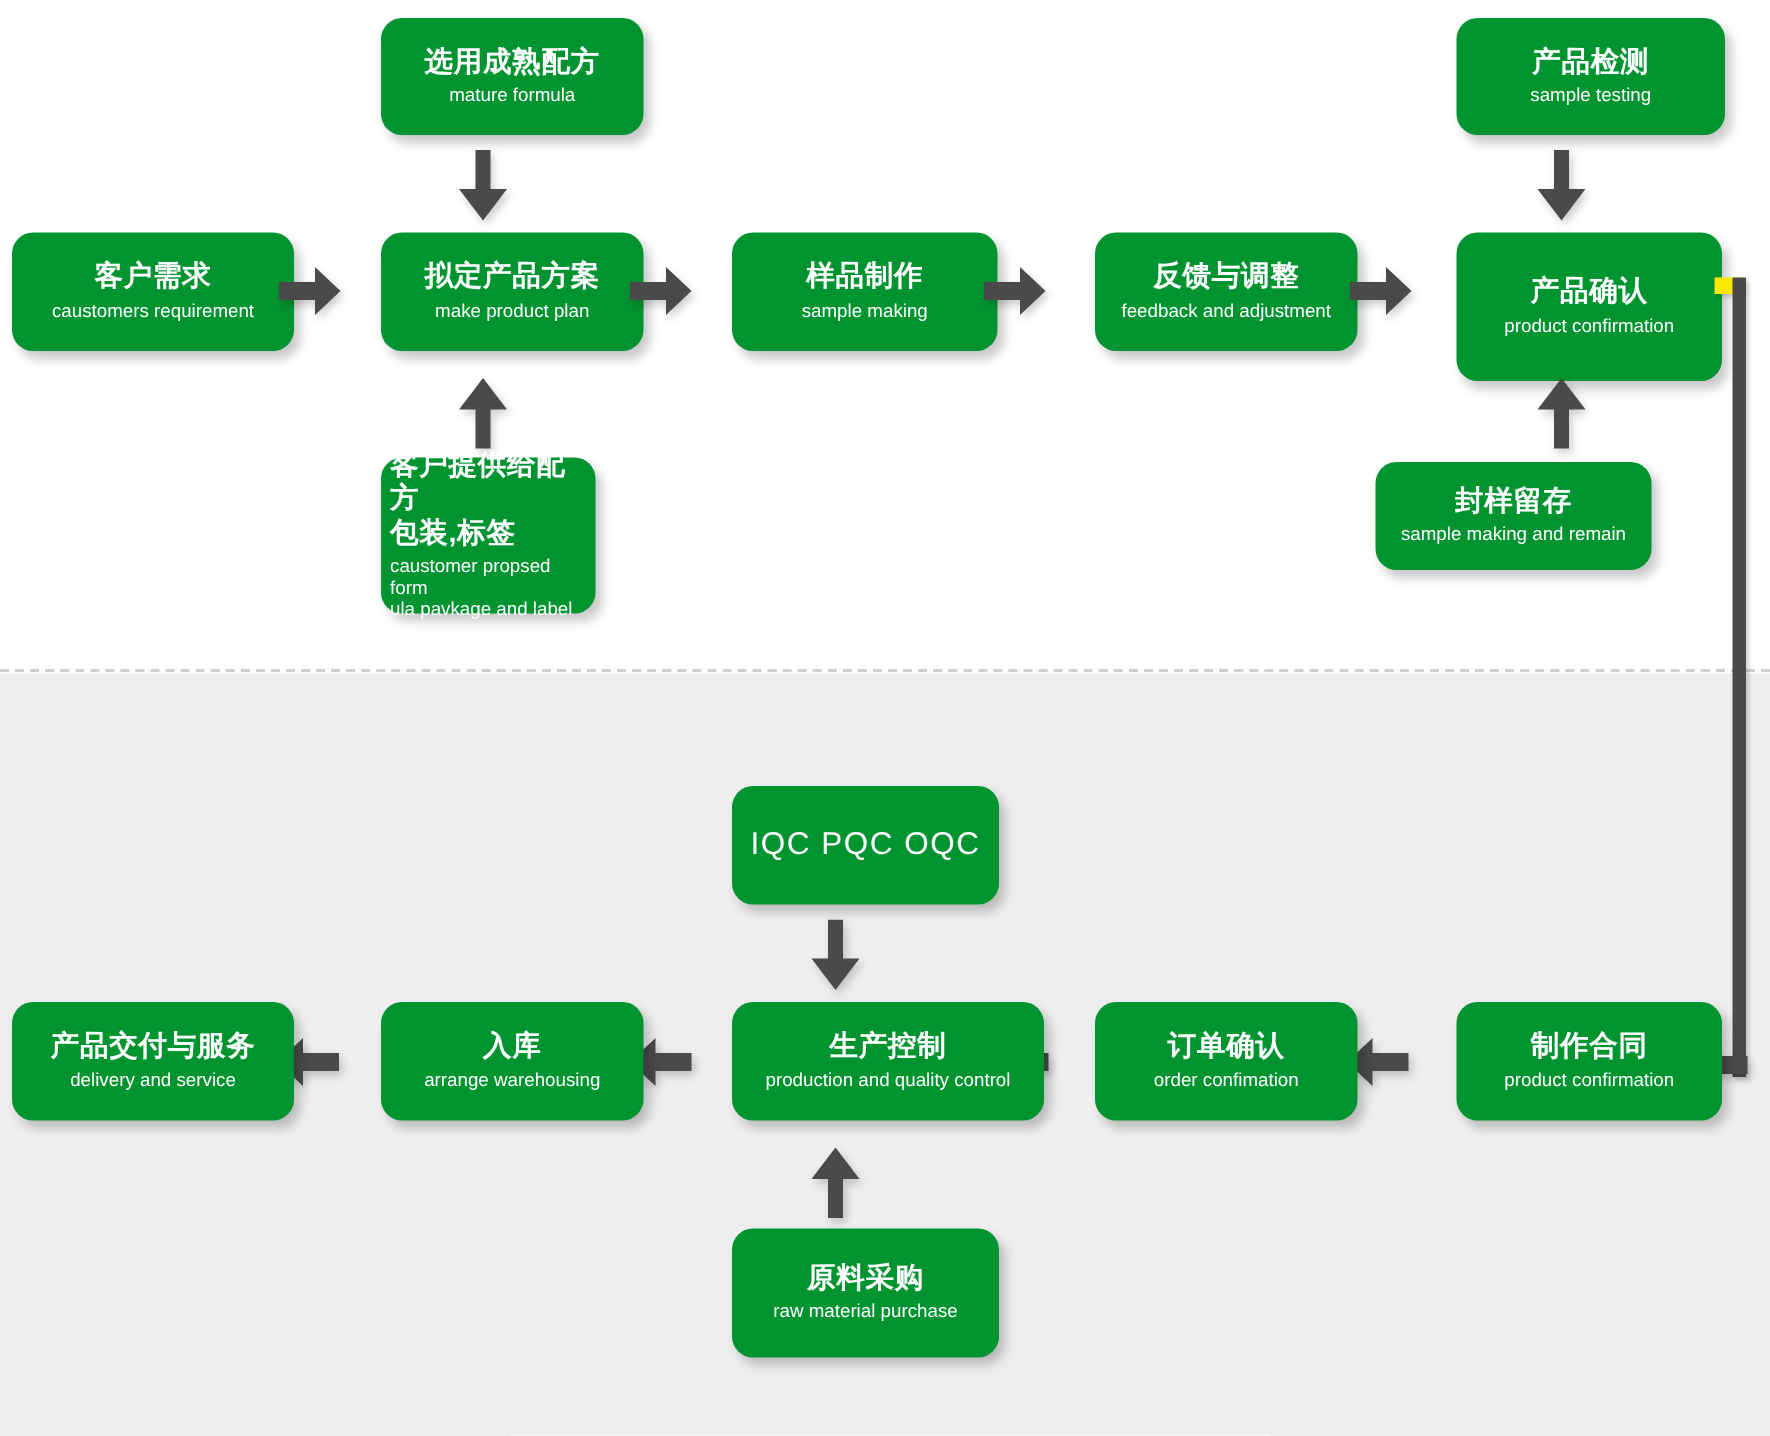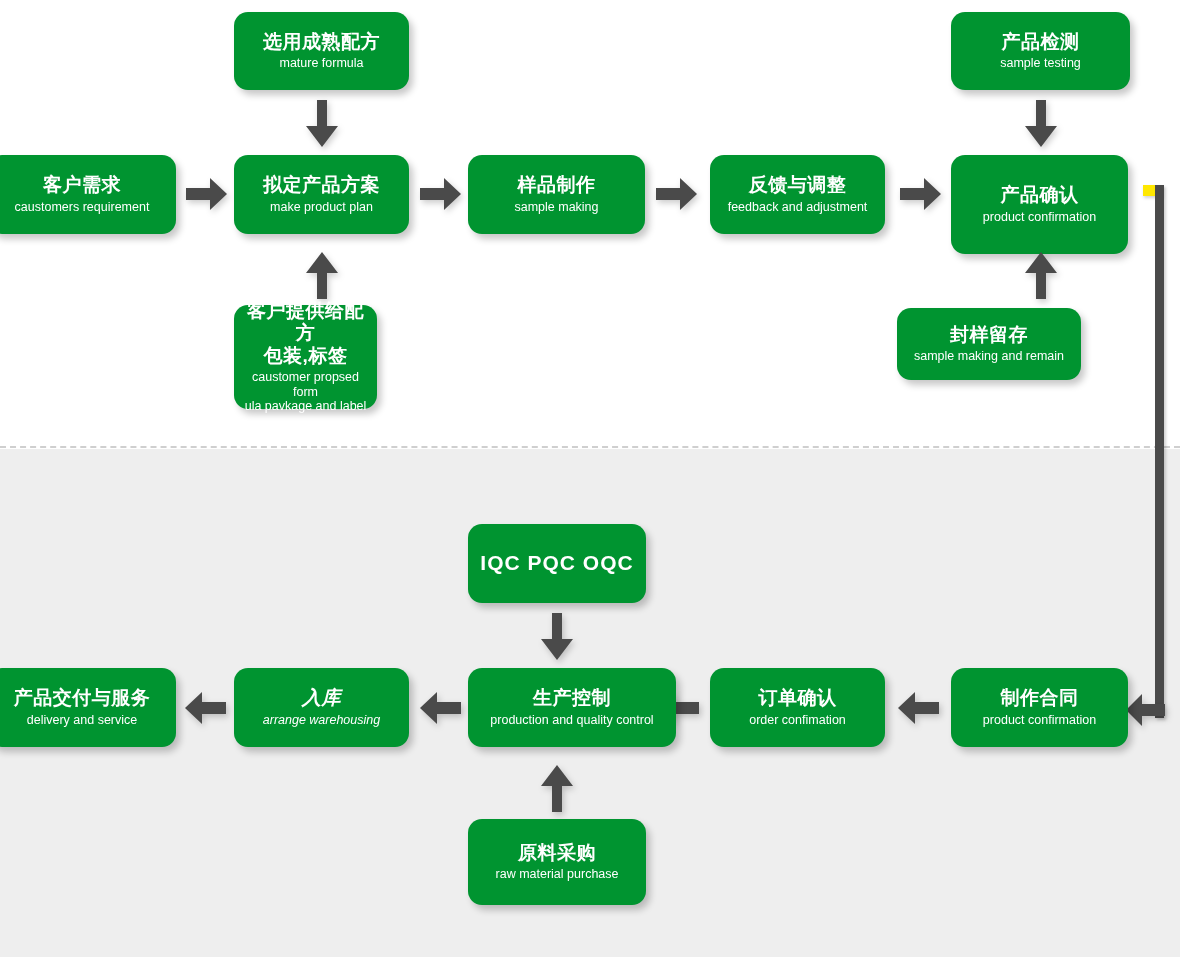--- a/index.html
+++ b/index.html
@@ -29,40 +29,41 @@
   .node{
     position:absolute;
     box-sizing:border-box;
     background:#009430;
     border-radius:14px;
     color:#ffffff;
     display:flex;
     flex-direction:column;
     align-items:center;
     justify-content:center;
-    text-align:center;
+    text-align:left;
     box-shadow:4px 5px 7px rgba(0,0,0,0.22);
     padding:4px 6px;
     line-height:1.18;
+    margin-left:20px;
   }
   .node .cn{
     font-size:19px;
     font-weight:700;
     letter-spacing:.5px;
     white-space:pre-line;
   }
   .node .en{
     font-size:12.5px;
     font-weight:400;
     margin-top:3px;
     white-space:pre-line;
   }
   .node.single .cn{
     font-size:21px;
-    font-weight:700;
+    font-weight:400;
     letter-spacing:1px;
   }
   
   .arrow{position:absolute;}
   .arrow svg{display:block;filter:drop-shadow(2px 3px 3px rgba(0,0,0,0.20));}
   
   .conn-line{
     position:absolute;
     background:#4a4a4a;
     box-shadow:2px 2px 3px rgba(0,0,0,0.18);
@@ -220,21 +221,21 @@
     <div class="cn">生产控制</div>
     <div class="en">production and quality control</div>
   </div>
 
   <div class="arrow" style="left:420px; top:692px;">
     <svg width="42" height="33" viewBox="0 0 42 33">
       <polygon points="41,10 17,10 17,0 0,16 17,32 17,22 41,22" fill="#4a4a4a"></polygon>
     </svg>
   </div>
 
-  <div class="node" style="left:234px; top:668px; width:175px; height:79px;font-style:italic;">
+  <div class="node" style="left:234px; top:668px; width:175px; height:79px;">
     <div class="cn">入库</div>
     <div class="en">arrange warehousing</div>
   </div>
 
   <div class="arrow" style="left:185px; top:692px;">
     <svg width="42" height="33" viewBox="0 0 42 33">
       <polygon points="41,10 17,10 17,0 0,16 17,32 17,22 41,22" fill="#4a4a4a"></polygon>
     </svg>
   </div>
 

